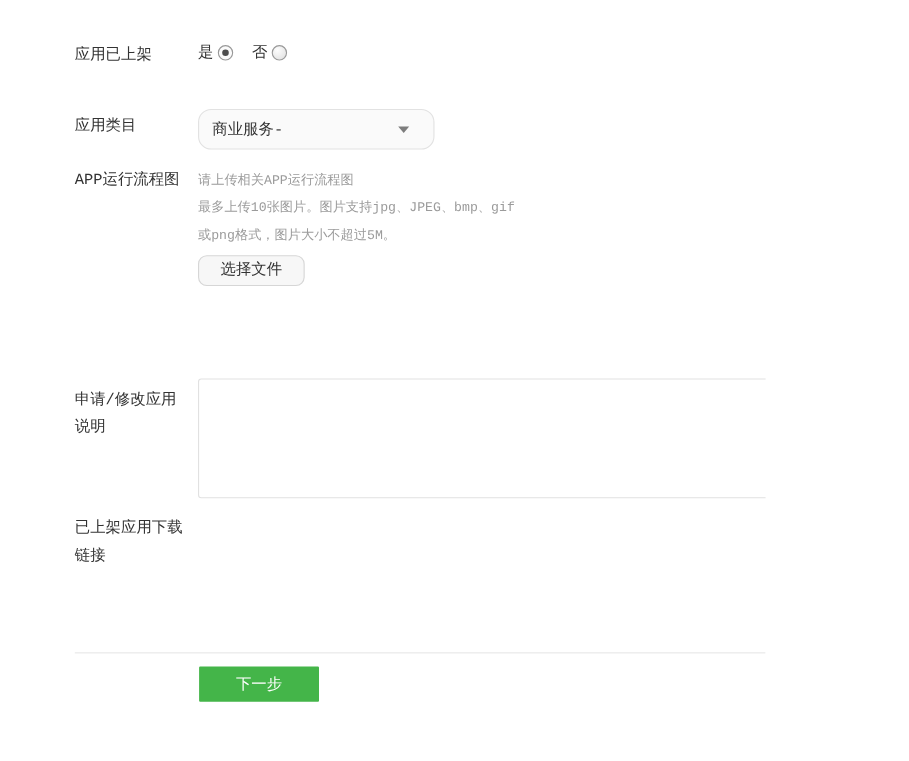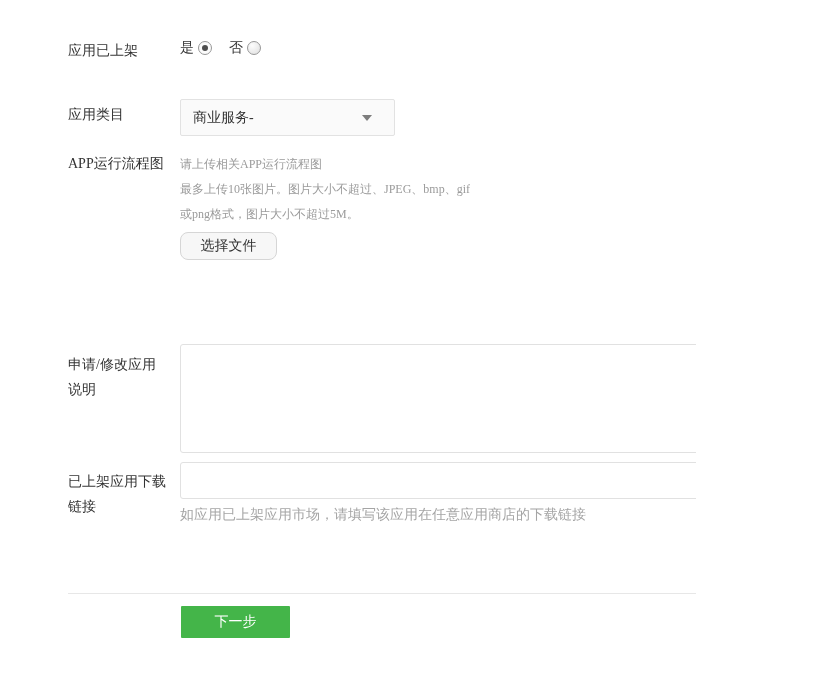--- a/index.html
+++ b/index.html
@@ -2,21 +2,21 @@
 <html><head>
 <meta charset="utf-8">
 <style>
   * { margin: 0; padding: 0; box-sizing: border-box; }
   html, body { background: #ffffff; }
   .page {
     position: relative;
     width: 696px;
     height: 692px;
     background: #ffffff;
-    font-family: Liberation Serif, serif;
+    font-family: Liberation Mono, monospace;
     font-size: 14px;
     color: #333333;
     overflow: hidden;
   }
   .row { position: absolute; left: 68px; right: 0; display: flex; align-items: flex-start; }
   .row-label {
     width: 100px;
     margin-right: 12px;
     flex: 0 0 100px;
     color: #333333;
@@ -50,21 +50,21 @@
     background: #4d4d4d;
   }
 
   
   .row-category { top: 99px; }
   .row-category .row-label { padding-top: 8px; line-height: 16px; }
   .select-box {
     width: 215px; height: 37px;
     background: #fafafa;
     border: 1px solid #e2e2e2;
-    border-radius: 2px;
+    border-radius: 12px;
     display: flex;
     align-items: center;
     padding: 0 12px;
     cursor: pointer;
   }
   .select-value { font-size: 14px; color: #333; flex: 1; }
   .caret-down {
     width: 0; height: 0;
     border-left: 5px solid transparent;
     border-right: 5px solid transparent;
@@ -174,40 +174,36 @@
         <span class="select-value">商业服务-</span>
         <span class="caret-down"></span>
       </div>
     </div>
   </div>
 
   <div class="row row-flowchart">
     <div class="row-label">APP运行流程图</div>
     <div class="row-field">
       <div class="hint-line">请上传相关APP运行流程图</div>
-      <div class="hint-line">最多上传10张图片。图片大小不超过、JPEG、bmp、gif</div>
+      <div class="hint-line">最多上传10张图片。图片支持jpg、JPEG、bmp、gif</div>
       <div class="hint-line">或png格式，图片大小不超过5M。</div>
       <button class="file-btn">选择文件</button>
     </div>
   </div>
 
   <div class="row row-description">
     <div class="row-label">申请/修改应用
 说明</div>
     <div class="row-field">
       <textarea class="desc-textarea" style=""></textarea>
     </div>
   </div>
 
   <div class="row row-download">
     <div class="row-label">已上架应用下载
 链接</div>
-    <div class="row-field">
-      <input type="text" class="link-input" value="" style="">
-      <div class="field-hint">如应用已上架应用市场，请填写该应用在任意应用商店的下载链接</div>
-    </div>
   </div>
 
   <div class="divider"></div>
 
   <button class="next-btn">下一步</button>
 
 </div>
 
 </body></html>

